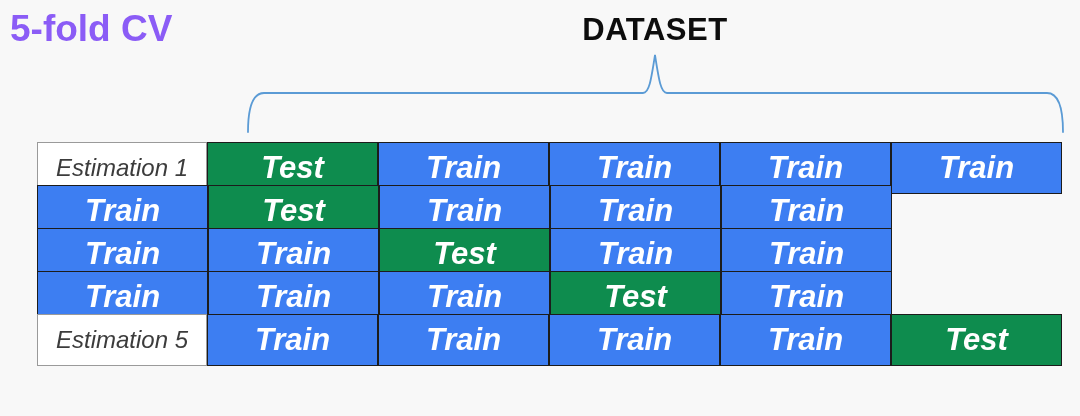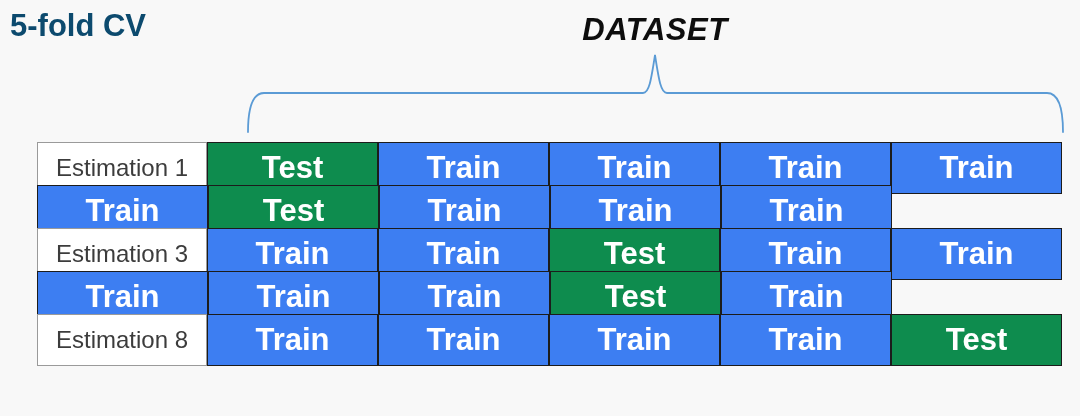--- a/index.html
+++ b/index.html
@@ -11,36 +11,35 @@
     height: 416px;
     position: relative;
     overflow: hidden;
     background: var(--bg, #F8F8F8);
     font-family: "Liberation Sans", sans-serif;
   }
   .title {
     position: absolute;
     left: 10px;
     top: 8px;
-    font-size: 31px;
+    font-size: 37px;
     font-weight: bold;
-    color: #0c4a6e;
+    color: #8b5cf6;
     white-space: nowrap;
   }
   .dataset-label {
     position: absolute;
     left: 655px;
     top: 12px;
     transform: translateX(-50%);
     font-size: 31px;
     font-weight: bold;
     color: #0d0d0d;
     letter-spacing: 0.5px;
     white-space: nowrap;
-    font-style: italic;
   }
   .brace-svg {
     position: absolute;
     left: 240px;
     top: 48px;
     width: 830px;
     height: 90px;
   }
   .brace-path {
     fill: none;
@@ -51,20 +50,21 @@
   .cv-table {
     position: absolute;
     left: 37px;
     top: 142px;
     display: flex;
     flex-direction: column;
   }
   .row {
     display: flex;
     height: 43px;
+    font-style: italic;
   }
   .label-cell {
     box-sizing: border-box;
     width: 170px;
     height: 52px;
     background: #ffffff;
     border: 1px solid #9a9a9a;
     display: flex;
     align-items: center;
     justify-content: center;
@@ -107,35 +107,34 @@
       <div class="cell train">Train</div>
     </div>
     <div class="row">
       <div class="cell train">Train</div>
       <div class="cell test">Test</div>
       <div class="cell train">Train</div>
       <div class="cell train">Train</div>
       <div class="cell train">Train</div>
     </div>
     <div class="row">
-      <div class="label-cell">Estimation 3</div>
       <div class="cell train">Train</div>
       <div class="cell train">Train</div>
       <div class="cell test">Test</div>
       <div class="cell train">Train</div>
       <div class="cell train">Train</div>
     </div>
     <div class="row">
       <div class="cell train">Train</div>
       <div class="cell train">Train</div>
       <div class="cell train">Train</div>
       <div class="cell test">Test</div>
       <div class="cell train">Train</div>
     </div>
     <div class="row">
-      <div class="label-cell">Estimation 8</div>
+      <div class="label-cell">Estimation 5</div>
       <div class="cell train">Train</div>
       <div class="cell train">Train</div>
       <div class="cell train">Train</div>
       <div class="cell train">Train</div>
       <div class="cell test">Test</div>
     </div>
   </div>
 
 </body></html>

